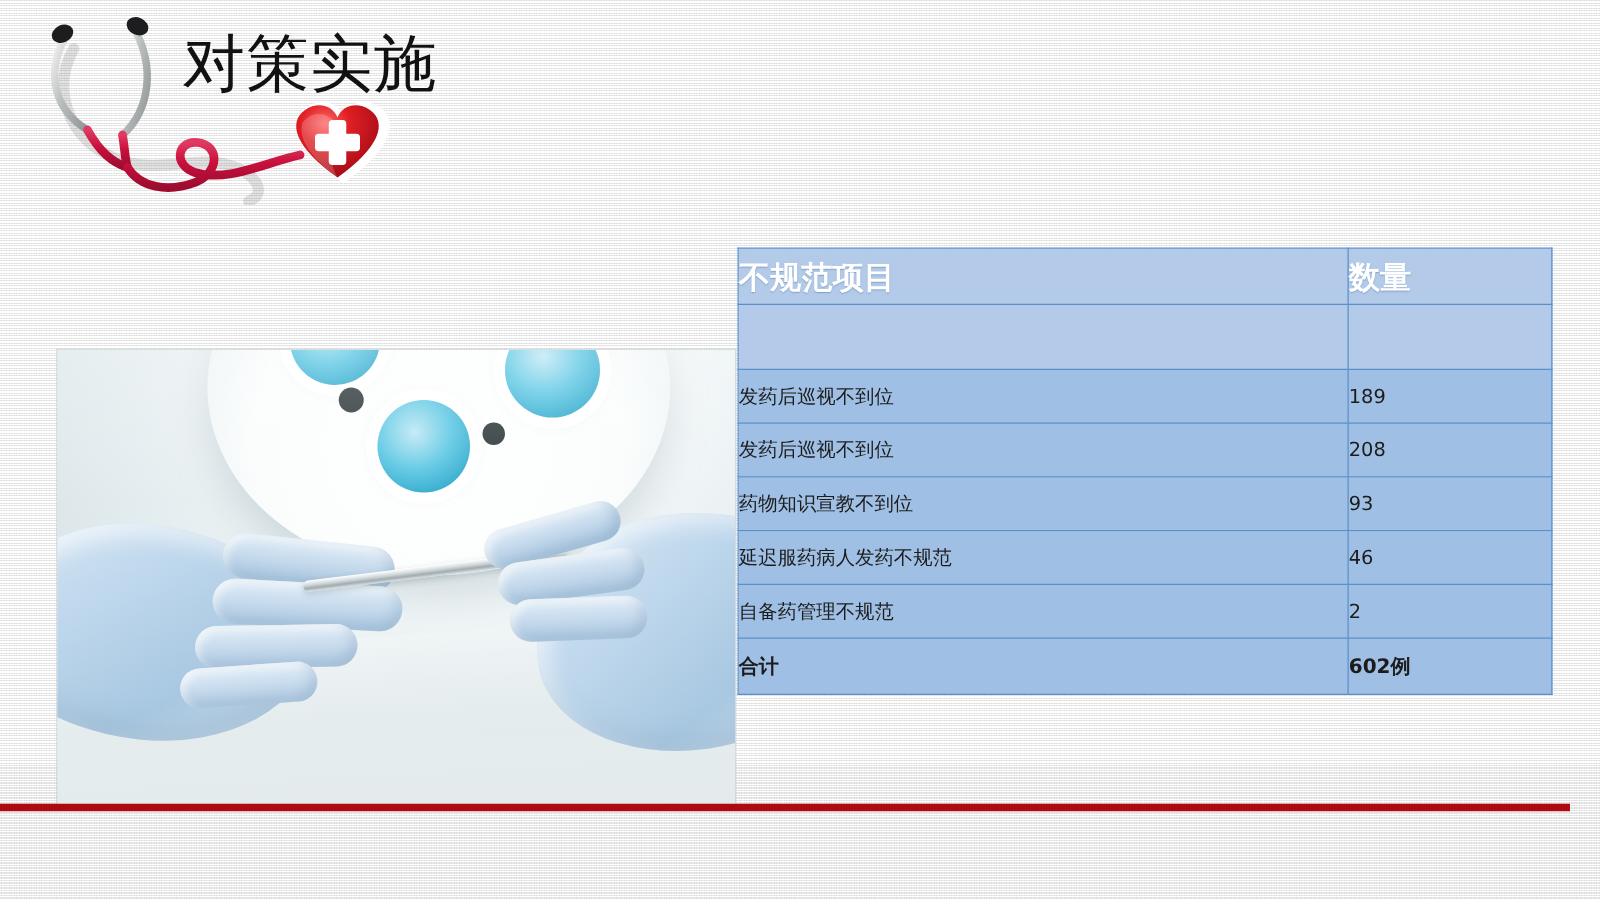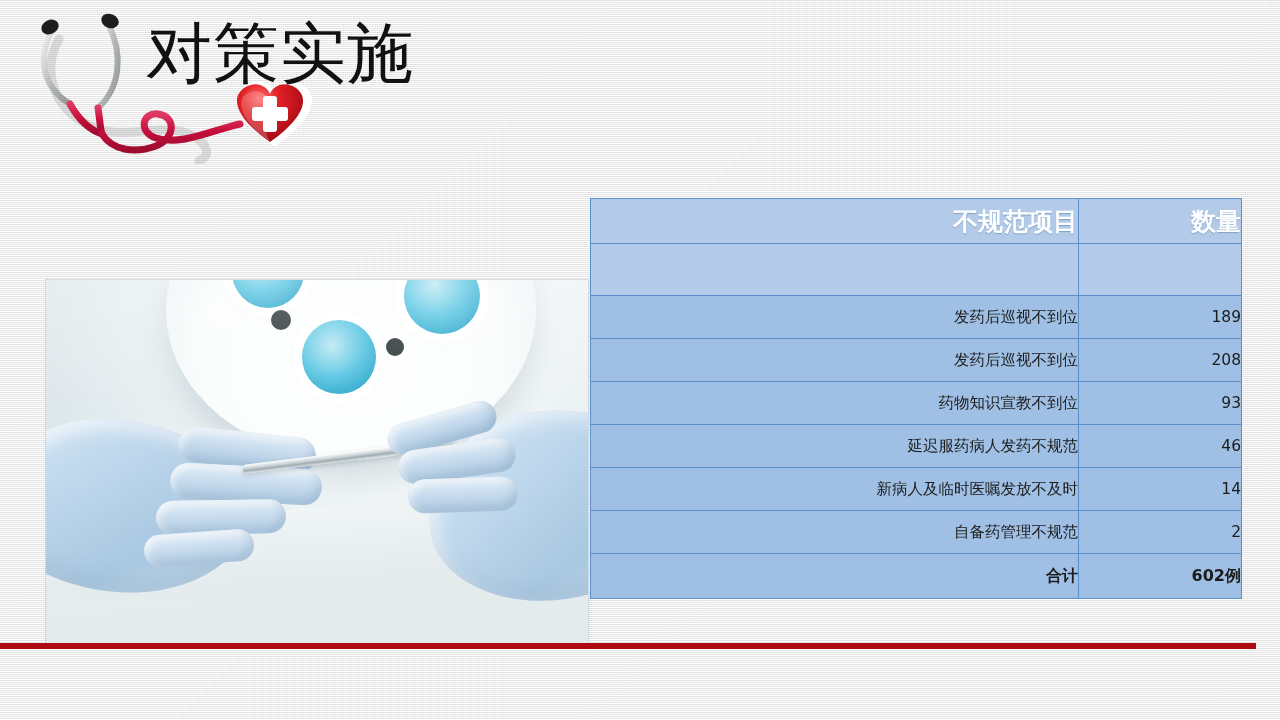--- a/index.html
+++ b/index.html
@@ -29,27 +29,27 @@
     position: absolute;
     left: 0;
     top: 0;
     width: 430px;
     height: 180px;
   }
   #page-title {
     position: absolute;
     left: 146px;
     top: 26px;
-    font-size: 66px;
+    font-size: 50px;
     line-height: 1;
     font-weight: 400;
     color: #111111;
     letter-spacing: 1px;
     white-space: nowrap;
-    font-family: Liberation Mono, monospace;
+    font-family: Liberation Serif, serif;
   }
 
   
   #stethoscope {
     position: absolute;
     left: 16px;
     top: 4px;
     width: 310px;
     height: 160px;
   }
@@ -156,21 +156,21 @@
     left: 590px;
     top: 198px;
     width: 651px;
     border-collapse: collapse;
     table-layout: fixed;
     font-family: "DejaVu Sans", "Liberation Sans", sans-serif;
   }
   #stat-table td, #stat-table th {
     border: 1px solid #5a8fcc;
     padding: 0;
-    text-align: right;
+    text-align: left;
     vertical-align: middle;
     color: #1c1c1c;
   }
   #stat-table thead th {
     background: #b3cbe8;
     height: 44px;
     color: #ffffff;
     font-size: 25px;
     font-weight: bold;
     text-shadow: 0 1px 1px rgba(90,125,170,0.55);
@@ -308,24 +308,20 @@
         </tr>
         <tr>
           <td>药物知识宣教不到位</td>
           <td>93</td>
         </tr>
         <tr>
           <td>延迟服药病人发药不规范</td>
           <td>46</td>
         </tr>
         <tr>
-          <td>新病人及临时医嘱发放不及时</td>
-          <td>14</td>
-        </tr>
-        <tr>
           <td>自备药管理不规范</td>
           <td>2</td>
         </tr>
         <tr class="total-row">
           <td>合计</td>
           <td>602例</td>
         </tr>
       </tbody>
   </table>
 

